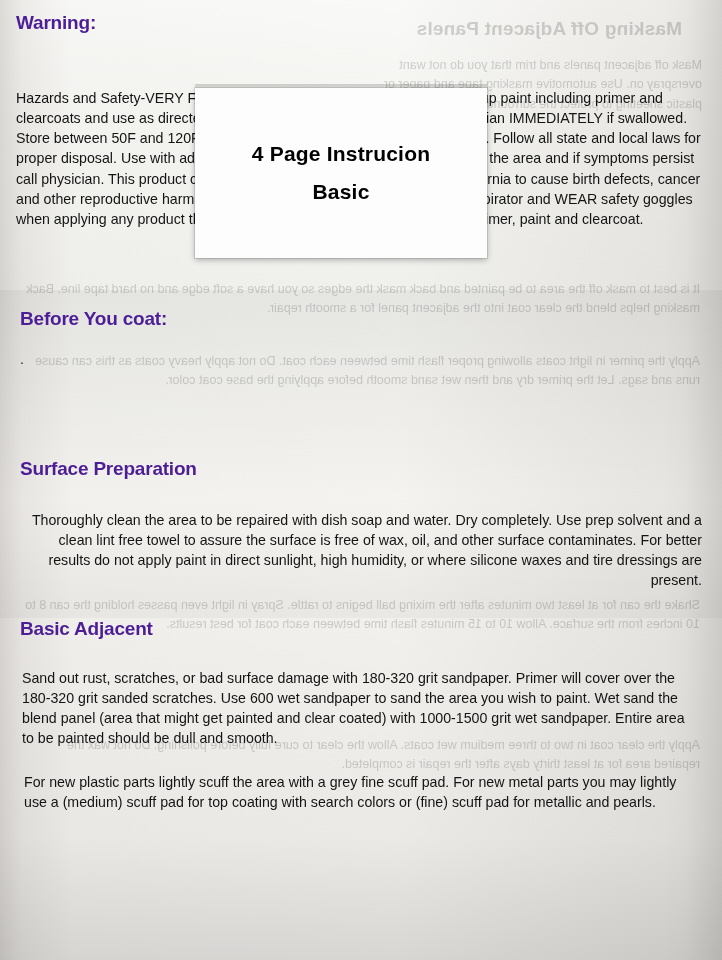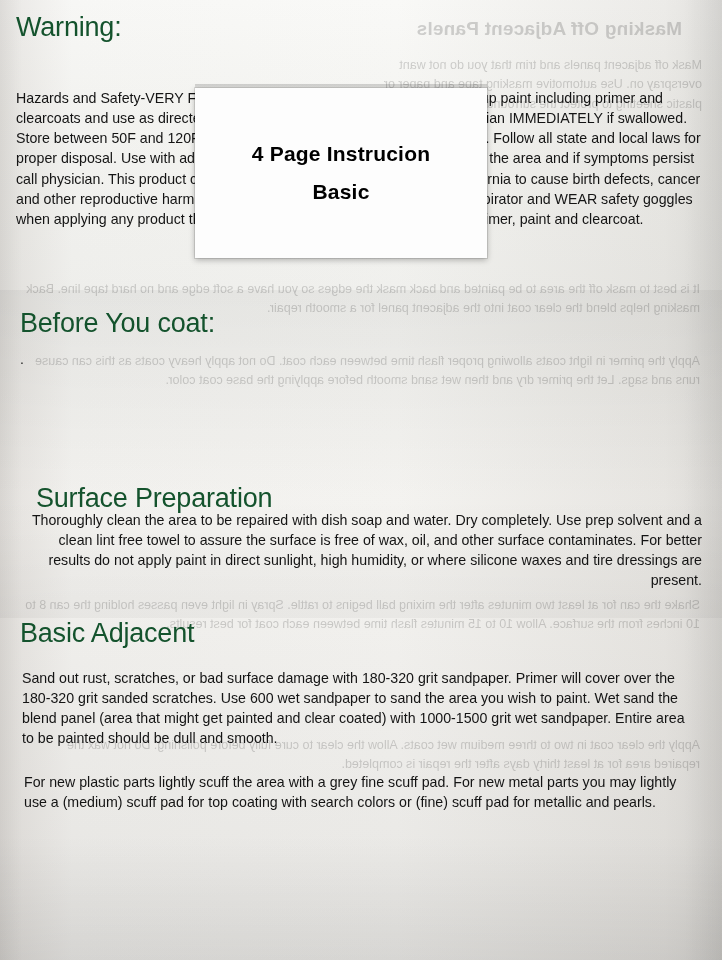--- a/index.html
+++ b/index.html
@@ -69,43 +69,43 @@
     font-size: 12.5px;
     line-height: 1.55;
   }
 
   .content {
     position: absolute;
     inset: 0;
   }
 
   h1.section {
-    font-size: 27px;
-    font-weight: 400;
+    font-size: 19px;
+    font-weight: 700;
     margin: 0;
     letter-spacing: -0.2px;
-    color: #14532d;
+    color: #4c1d95;
   }
   p.body {
     font-size: 14.2px;
     line-height: 1.42;
     margin: 0;
     color: #141414;
   }
 
   .blk { position: absolute; }
 
   #warning-head { left: 16px; top: 12px; }
   #warning-text { left: 16px; top: 88px; width: 690px; }
 
   #before-head { left: 20px; top: 308px; }
   #before-dot { left: 20px; top: 352px; font-size: 14px; line-height: 1; color: #222; }
   #before-text { left: 20px; top: 366px; width: 660px; }
 
-  #surface-head { left: 36px; top: 458px; margin-top: 25px; }
+  #surface-head { left: 20px; top: 458px; }
   #surface-text { left: 30px; top: 510px; width: 672px; text-align: right; }
 
   #sanding-head { left: 20px; top: 618px; }
   #sanding-text { left: 22px; top: 668px; width: 670px; }
   #sanding-text2 { left: 24px; top: 772px; width: 656px; }
 
   
   #sticker {
     position: absolute;
     left: 195px;

